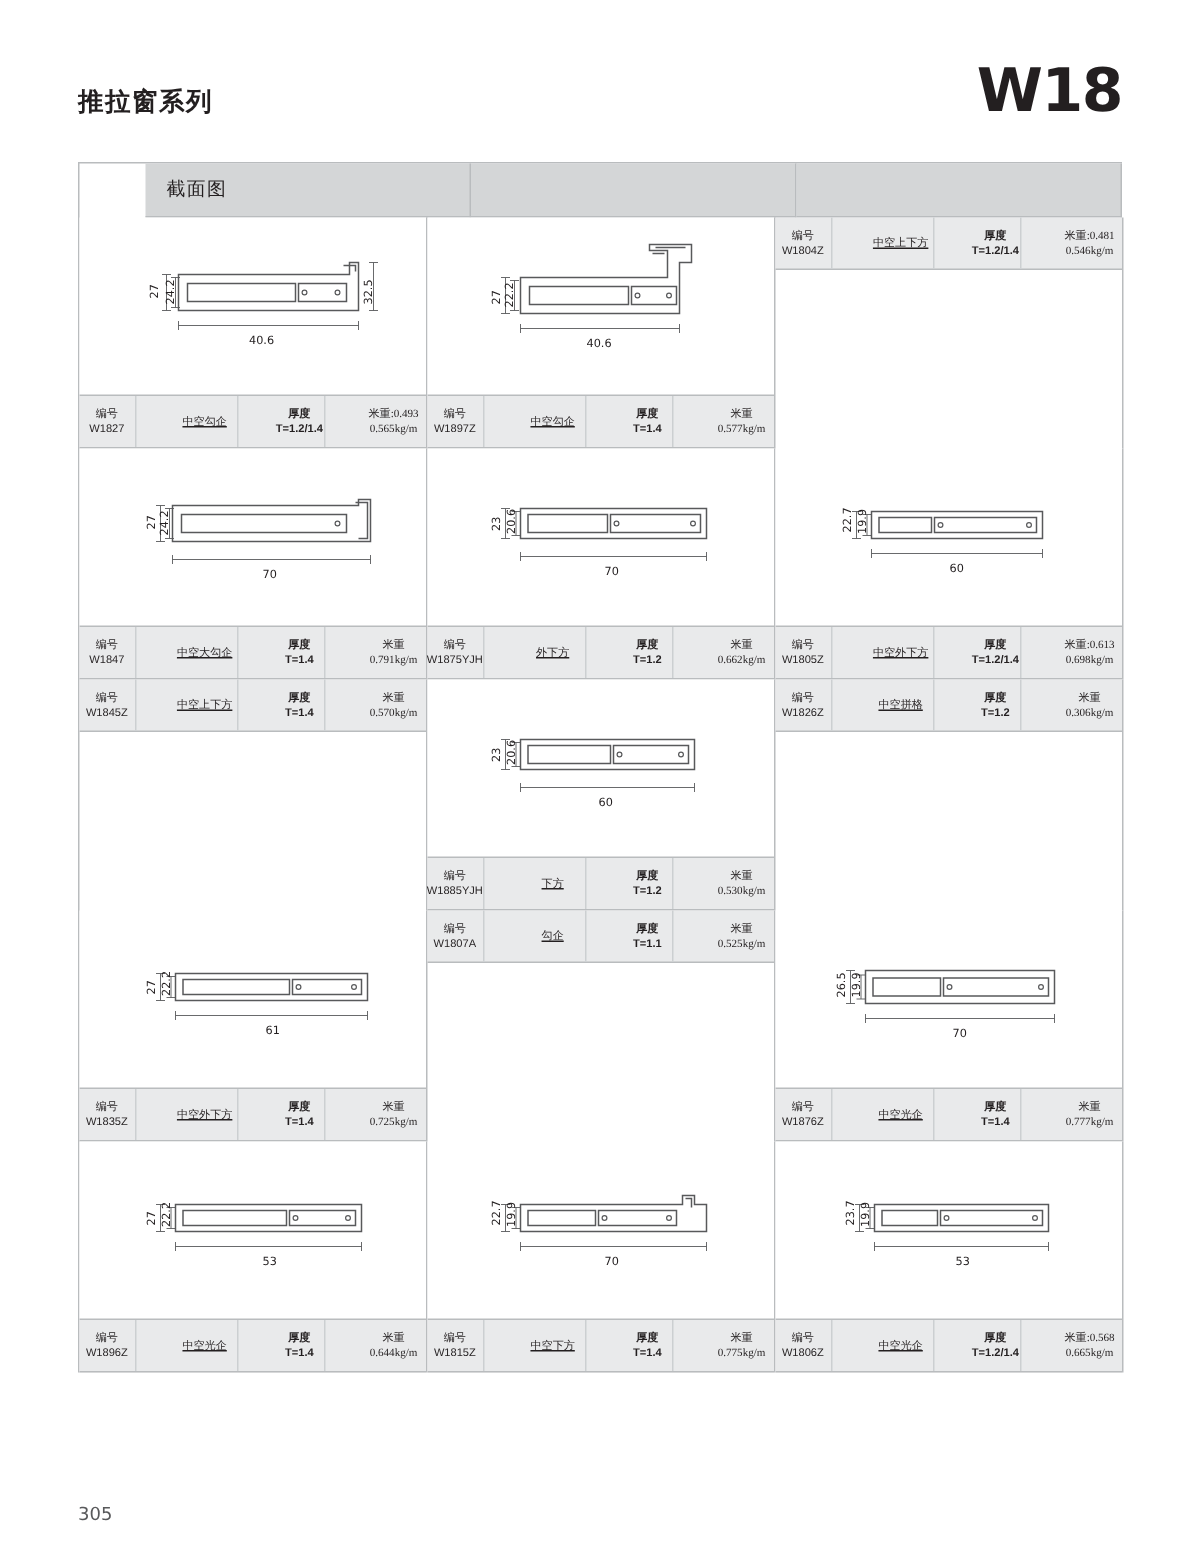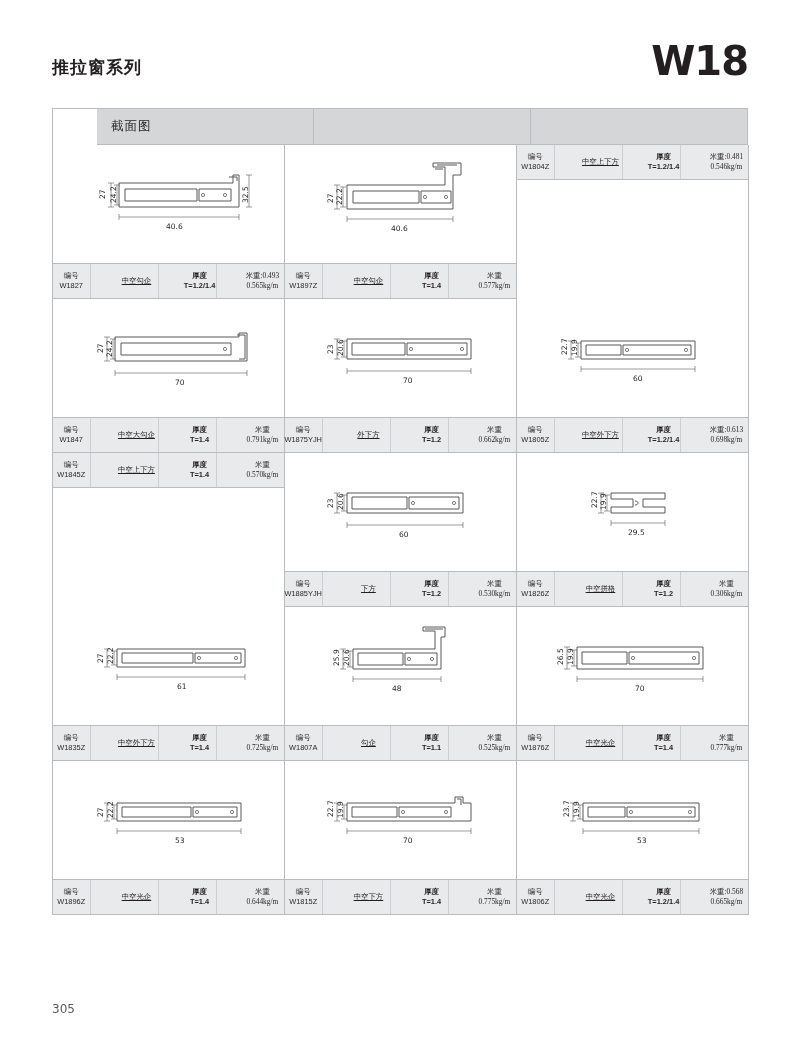--- a/index.html
+++ b/index.html
@@ -421,34 +421,20 @@
             <span class="l2">T=1.2</span>
           </div>
           <div class="spec spec-d">
             <span>米重</span>
             <span class="l2">0.530kg/m</span>
           </div>
         </div>
       </div>
 
       <div class="cell">
-        <div class="draw">
-          <svg width="232" height="118" viewBox="0 0 232 118">
-            <g>
-              <path class="prof-fill" d="M94,40 L148,40 L148,46 L126,46 L126,54 L148,54 L148,60 L94,60 L94,54 L116,54 L116,46 L94,46 Z"></path>
-              <path class="prof-line" d="M118,48 C122,48 122,52 118,52"></path>
-              <path class="dim" d="M84,40 L84,60 M81,40 L87,40 M81,60 L87,60"></path>
-              <text class="dimtxt" x="80" y="55" transform="rotate(-90 80 55)">22.7</text>
-              <path class="dim" d="M90,42 L90,58 M87,42 L93,42 M87,58 L93,58"></path>
-              <text class="dimtxt" x="89" y="57" transform="rotate(-90 89 57)">19.9</text>
-              <path class="dim" d="M94,70 L148,70 M94,67 L94,73 M148,67 L148,73"></path>
-              <text class="dimtxt" x="111" y="82">29.5</text>
-            </g>
-          </svg>
-        </div>
         <div class="specs">
           <div class="spec spec-a">
             <span>编号</span>
             <span class="l2">W1826Z</span>
           </div>
           <div class="spec spec-b">
             <span>中空拼格</span>
           </div>
           <div class="spec spec-c">
             <span>厚度</span>
@@ -494,38 +480,20 @@
             <span class="l2">T=1.4</span>
           </div>
           <div class="spec spec-d">
             <span>米重</span>
             <span class="l2">0.725kg/m</span>
           </div>
         </div>
       </div>
 
       <div class="cell">
-        <div class="draw">
-          <svg width="232" height="118" viewBox="0 0 232 118">
-            <g>
-              <path class="prof-fill" d="M68,62 L68,42 L150,42 L150,24 L138,24 L138,20 L160,20 L160,30 L156,30 L156,62 Z"></path>
-              <path class="prof-line" d="M73,58 L73,46 L118,46 L118,58 Z"></path>
-              <path class="prof-line" d="M120,46 L152,46 L152,58 L120,58 Z"></path>
-              <path class="prof-line" d="M140,22 L158,22"></path>
-              <circle cx="124" cy="52" r="1.6" fill="none" stroke="#58595b" stroke-width="0.8"></circle>
-              <circle cx="147" cy="52" r="1.6" fill="none" stroke="#58595b" stroke-width="0.8"></circle>
-              <path class="dim" d="M58,42 L58,62 M55,42 L61,42 M55,62 L61,62"></path>
-              <text class="dimtxt" x="54" y="59" transform="rotate(-90 54 59)">25.9</text>
-              <path class="dim" d="M65,44 L65,60 M62,44 L68,44 M62,60 L68,60"></path>
-              <text class="dimtxt" x="64" y="59" transform="rotate(-90 64 59)">20.6</text>
-              <path class="dim" d="M68,72 L156,72 M68,69 L68,75 M156,69 L156,75"></path>
-              <text class="dimtxt" x="107" y="84">48</text>
-            </g>
-          </svg>
-        </div>
         <div class="specs">
           <div class="spec spec-a">
             <span>编号</span>
             <span class="l2">W1807A</span>
           </div>
           <div class="spec spec-b">
             <span>勾企</span>
           </div>
           <div class="spec spec-c">
             <span>厚度</span>

